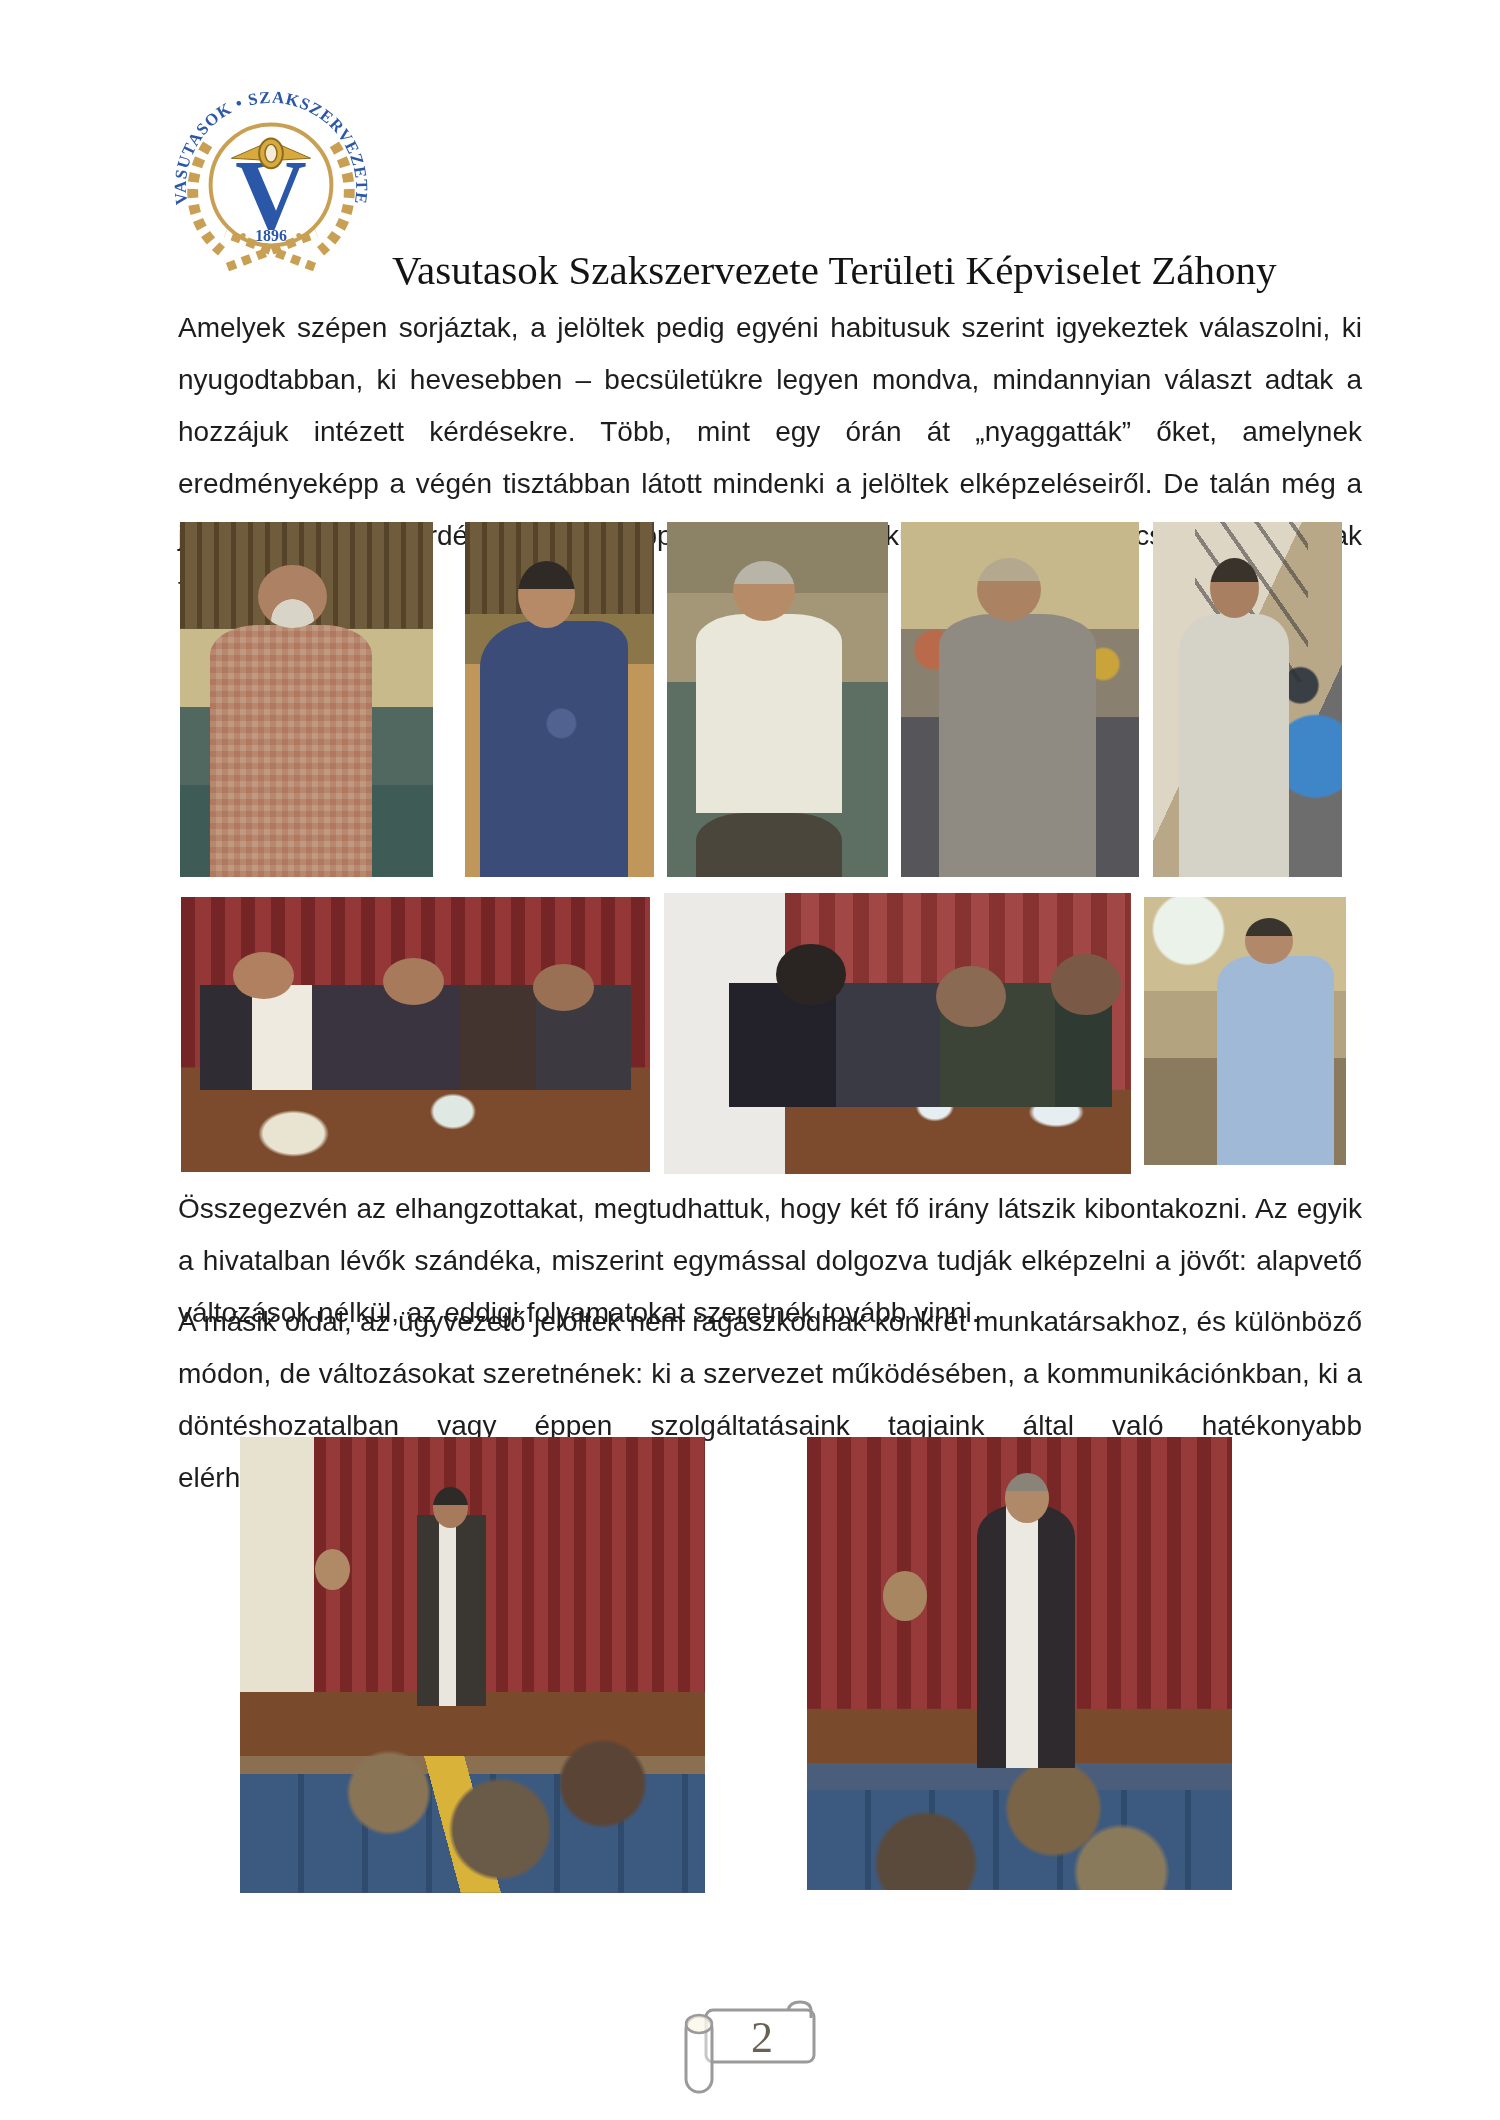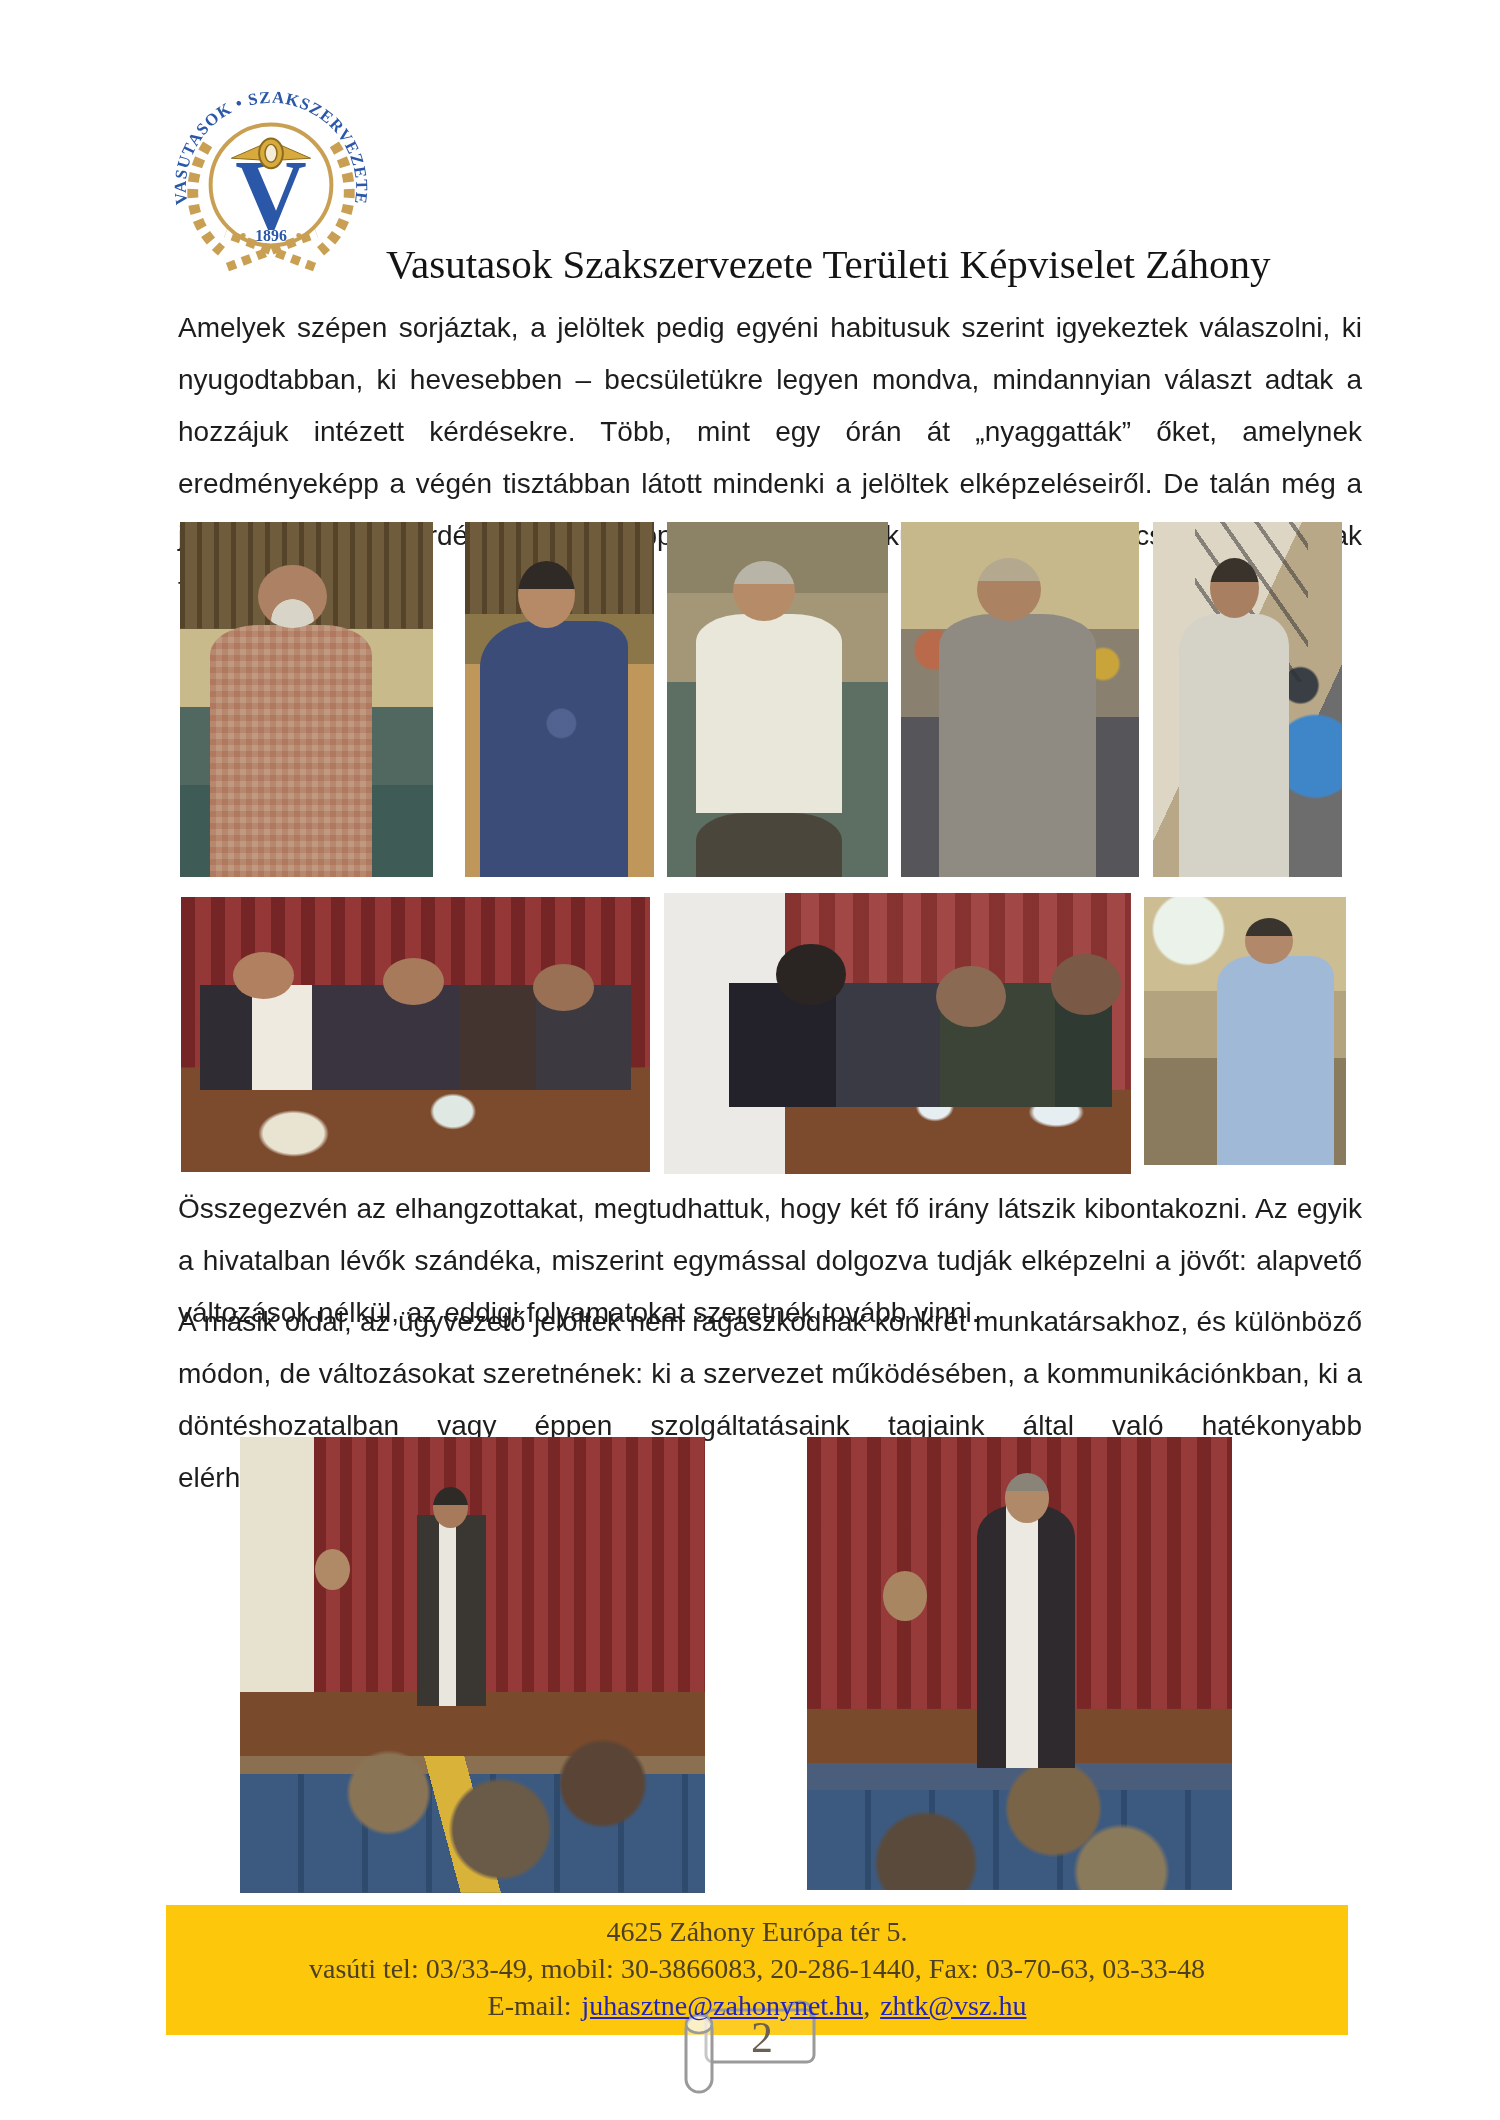--- a/index.html
+++ b/index.html
@@ -1,21 +1,21 @@
 <!DOCTYPE html>
 <html><head>
 <meta charset="utf-8">
 <style>
   html,body{margin:0;padding:0;background:#ffffff;}
   .page{position:relative;width:1500px;height:2120px;background:#ffffff;overflow:hidden;
         font-family:"Liberation Sans",sans-serif;color:#1c1c1c;}
 
   
   .logo{position:absolute;left:172px;top:82px;width:198px;height:200px;}
-  .page-title{position:absolute;left:378px;top:232px;width:930px;margin:8px;
+  .page-title{position:absolute;left:378px;top:232px;width:930px;margin:14px;
               font-family:"Liberation Serif",serif;font-weight:normal;font-size:41px;
               color:#141414;white-space:nowrap;}
 
   
   .para{position:absolute;left:178px;width:1184px;margin:0;font-size:28px;line-height:52px;
         text-align:justify;color:#1d1d1d;}
   .para1{top:302px;}
   .para2{top:1183px;}
   .para3{top:1296px;}
 
@@ -194,27 +194,20 @@
   <figure class="photo ph-a4"></figure>
   <figure class="photo ph-a5"></figure>
 
   <figure class="photo ph-b1"></figure>
   <figure class="photo ph-b2"></figure>
   <figure class="photo ph-b3"></figure>
 
   <figure class="photo ph-c1"></figure>
   <figure class="photo ph-c2"></figure>
 
-  <div class="footer-bar">
-    <p class="line">4625 Záhony Európa tér 5.</p>
-    <p class="line">vasúti tel: 03/33-49, mobil: 30-3866083, 20-286-1440, Fax: 03-70-63, 03-33-48</p>
-    <p class="line">
-      <span class="email-label">E-mail:</span><a href="#">juhasztne@zahonynet.hu</a><span class="email-sep">,</span><a href="#">zhtk@vsz.hu</a>
-    </p>
-  </div>
 
   <svg class="page-scroll" viewBox="0 0 150 120">
     <rect x="26" y="10" width="108" height="52" rx="7" fill="rgba(255,255,255,0.10)" stroke="#9a9a9a" stroke-width="3"></rect>
     <path d="M 108,10 q 2,-8 12,-8 q 11,0 11,9 v 7" fill="none" stroke="#9a9a9a" stroke-width="3"></path>
     <rect x="6" y="16" width="26" height="76" rx="13" fill="rgba(255,255,255,0.45)" stroke="#9a9a9a" stroke-width="3"></rect>
     <ellipse cx="19" cy="24" rx="13" ry="9" fill="rgba(250,245,230,0.7)" stroke="#9a9a9a" stroke-width="2.5"></ellipse>
     <text x="82" y="52" text-anchor="middle" font-family="Liberation Serif, serif" font-size="44" fill="#6a6152">2</text>
   </svg>
 
 </div>

